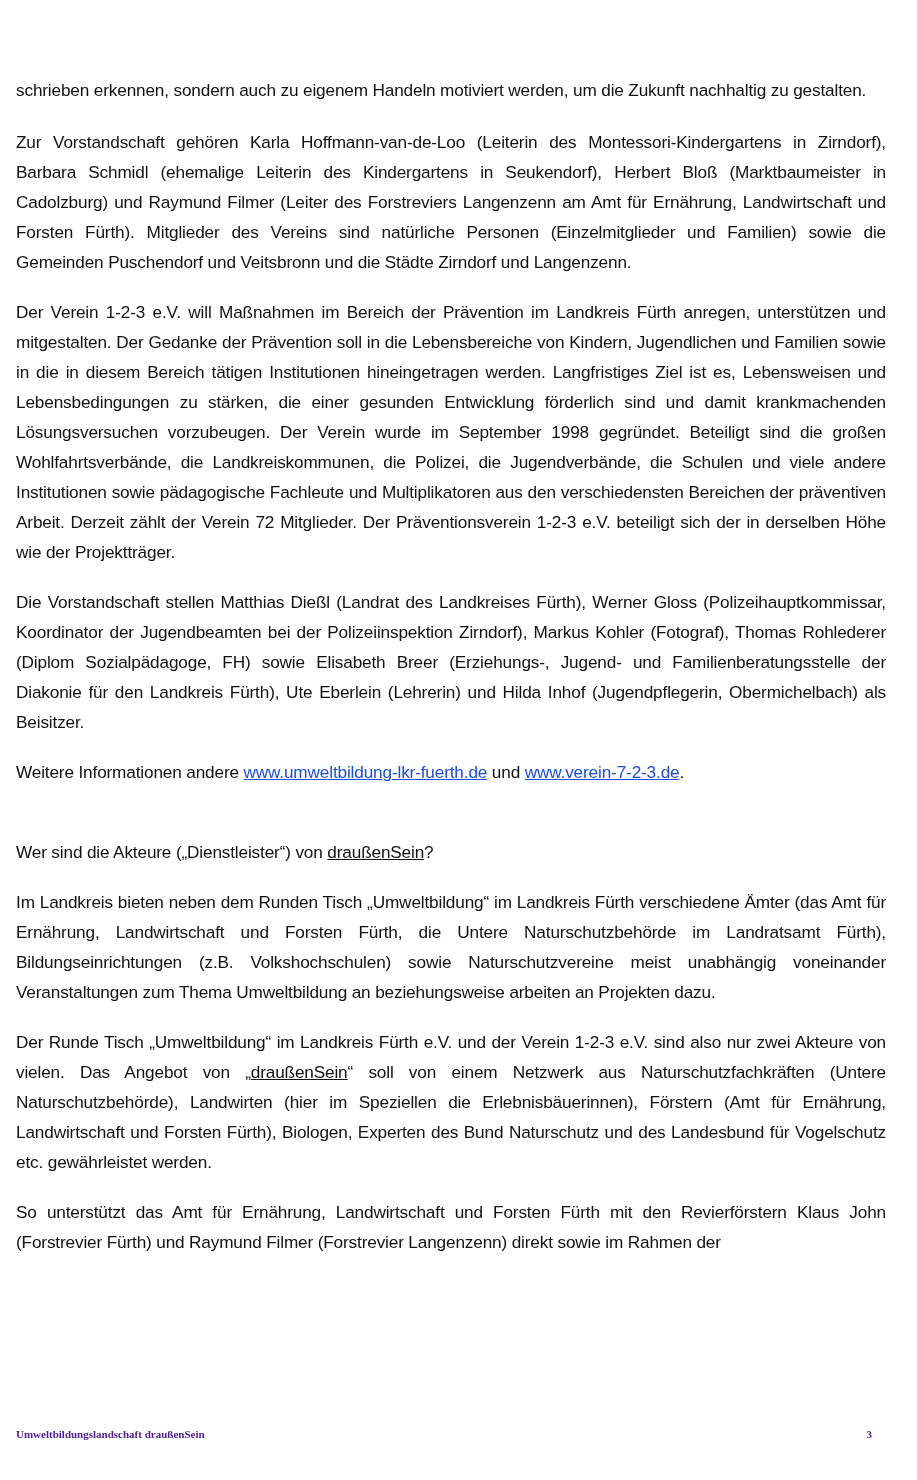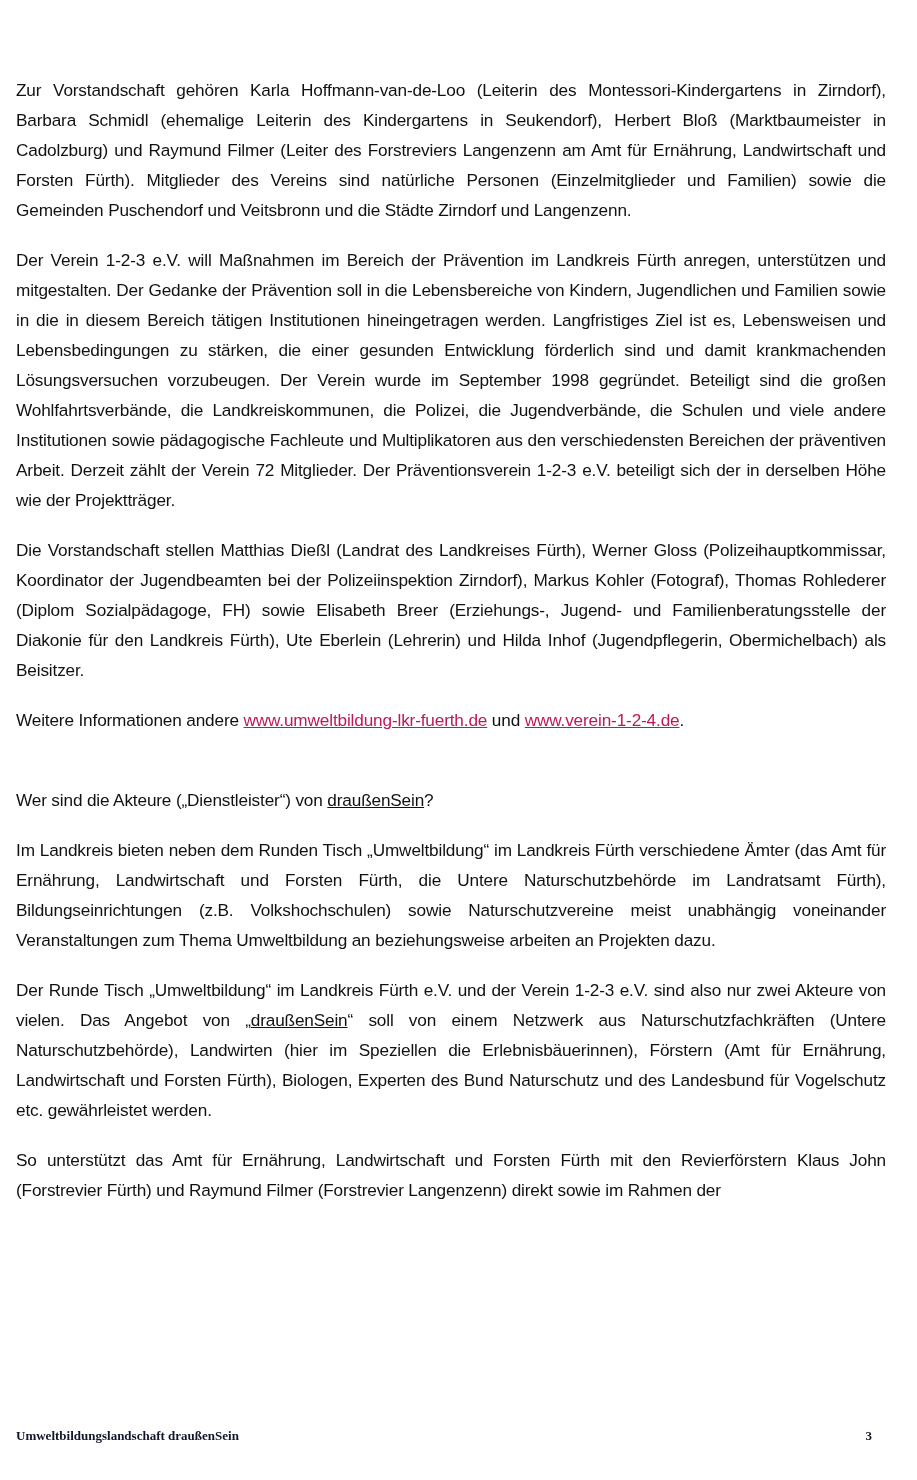--- a/index.html
+++ b/index.html
@@ -5,38 +5,39 @@
   html, body { margin: 0; padding: 0; background: #ffffff; }
   body { width: 917px; height: 1480px; position: relative; overflow: hidden; }
   .page {
     position: absolute; left: 16px; top: 75px; width: 870px;
     font-family: "Liberation Sans", sans-serif;
     font-size: 17.2px; line-height: 30px; color: #111111;
     letter-spacing: -0.15px;
   }
   p { margin: 0 0 20px 0; text-align: justify; }
   .lead { margin-bottom: 22px; }
-  a.link { color: #be185d; text-decoration: underline; }
+  a.link { color: #1d4ed8; text-decoration: underline; }
   .heading { font-weight: normal; margin-top: 50px; margin-bottom: 20px; text-align: left; }
   .u { text-decoration: underline; }
   .footer {
     position: absolute; left: 16px; top: 1428px; width: 856px;
     font-family: "Liberation Serif", serif; font-weight: bold;
-    font-size: 13px; color: #0f172a; display: flex; justify-content: space-between;
+    font-size: 11px; color: #4c1d95; display: flex; justify-content: space-between;
   }
 </style>
 </head>
 <body>
 
 <div class="page">
+  <p class="lead">schrieben erkennen, sondern auch zu eigenem Handeln motiviert werden, um die Zukunft nachhaltig zu gestalten.</p>
   <p>Zur Vorstandschaft gehören Karla Hoffmann-van-de-Loo (Leiterin des Montessori-Kindergartens in Zirndorf), Barbara Schmidl (ehemalige Leiterin des Kindergartens in Seukendorf), Herbert Bloß (Marktbaumeister in Cadolzburg) und Raymund Filmer (Leiter des Forstreviers Langenzenn am Amt für Ernährung, Landwirtschaft und Forsten Fürth). Mitglieder des Vereins sind natürliche Personen (Einzelmitglieder und Familien) sowie die Gemeinden Puschendorf und Veitsbronn und die Städte Zirndorf und Langenzenn.</p>
   <p>Der Verein 1-2-3 e.V. will Maßnahmen im Bereich der Prävention im Landkreis Fürth anregen, unter­stützen und mitgestalten. Der Gedanke der Prävention soll in die Lebensbereiche von Kindern, Ju­gendlichen und Familien sowie in die in diesem Bereich tätigen Institutionen hineingetragen werden. Langfristiges Ziel ist es, Lebensweisen und Lebensbedingungen zu stärken, die einer gesunden Ent­wicklung förderlich sind und damit krankmachenden Lösungsversuchen vorzubeugen. Der Verein wurde im September 1998 gegründet. Beteiligt sind die großen Wohlfahrtsverbände, die Landkreis­kommunen, die Polizei, die Jugendverbände, die Schulen und viele andere Institutionen sowie päda­gogische Fachleute und Multiplikatoren aus den verschiedensten Bereichen der präventiven  Arbeit. Derzeit zählt der Verein 72 Mitglieder. Der Präventionsverein 1-2-3 e.V. beteiligt sich der in derselben Höhe wie der Projektträger.</p>
   <p>Die Vorstandschaft stellen Matthias Dießl (Landrat des Landkreises Fürth), Werner Gloss (Poli­zeihauptkommissar, Koordinator der Jugendbeamten bei der Polizeiinspektion Zirndorf), Markus Kohler  (Fotograf), Thomas Rohlederer (Diplom Sozialpädagoge, FH) sowie Elisabeth Breer (Erzie­hungs-, Jugend- und Familienberatungsstelle der Diakonie für den Landkreis Fürth), Ute Eberlein (Lehrerin) und  Hilda Inhof (Jugendpflegerin, Obermichelbach) als Beisitzer.</p>
   <p style="text-align:left;">
-    <span>Weitere Informationen andere </span><a class="link">www.umweltbildung-lkr-fuerth.de</a><span> und </span><a class="link">www.verein-1-2-4.de</a><span>.</span>
+    <span>Weitere Informationen andere </span><a class="link">www.umweltbildung-lkr-fuerth.de</a><span> und </span><a class="link">www.verein-7-2-3.de</a><span>.</span>
   </p>
   <p class="heading">
     <span>Wer sind die Akteure („Dienstleister“) von </span><span class="u">draußenSein</span><span>?</span>
   </p>
   <p>Im Landkreis bieten neben dem Runden Tisch „Umweltbildung“ im Landkreis Fürth verschiedene Ämter (das Amt für Ernährung, Landwirtschaft und Forsten Fürth, die Untere Naturschutzbehörde im Landratsamt Fürth), Bildungseinrichtungen (z.B. Volkshochschulen) sowie Naturschutzvereine meist unabhängig voneinander Veranstaltungen zum Thema Umweltbildung an beziehungsweise arbeiten an Projekten dazu.</p>
   <p>
     <span>Der Runde Tisch „Umweltbildung“ im Landkreis Fürth e.V. und der Verein 1-2-3 e.V. sind also nur zwei Akteure von vielen. Das Angebot von „</span><span class="u">draußenSein</span><span>“ soll von einem Netzwerk aus Naturschutz­fachkräften (Untere Naturschutzbehörde), Landwirten (hier im Speziellen die Erlebnisbäuerinnen), Förstern (Amt für Ernährung, Landwirtschaft und Forsten Fürth), Biologen, Experten des Bund Natur­schutz und des Landesbund für Vogelschutz etc. gewährleistet werden.</span>
   </p>
   <p>So unterstützt das Amt für Ernährung, Landwirtschaft und Forsten Fürth mit den Revierförstern Klaus John (Forstrevier Fürth) und Raymund Filmer (Forstrevier Langenzenn) direkt sowie im Rahmen der</p>
 </div>

